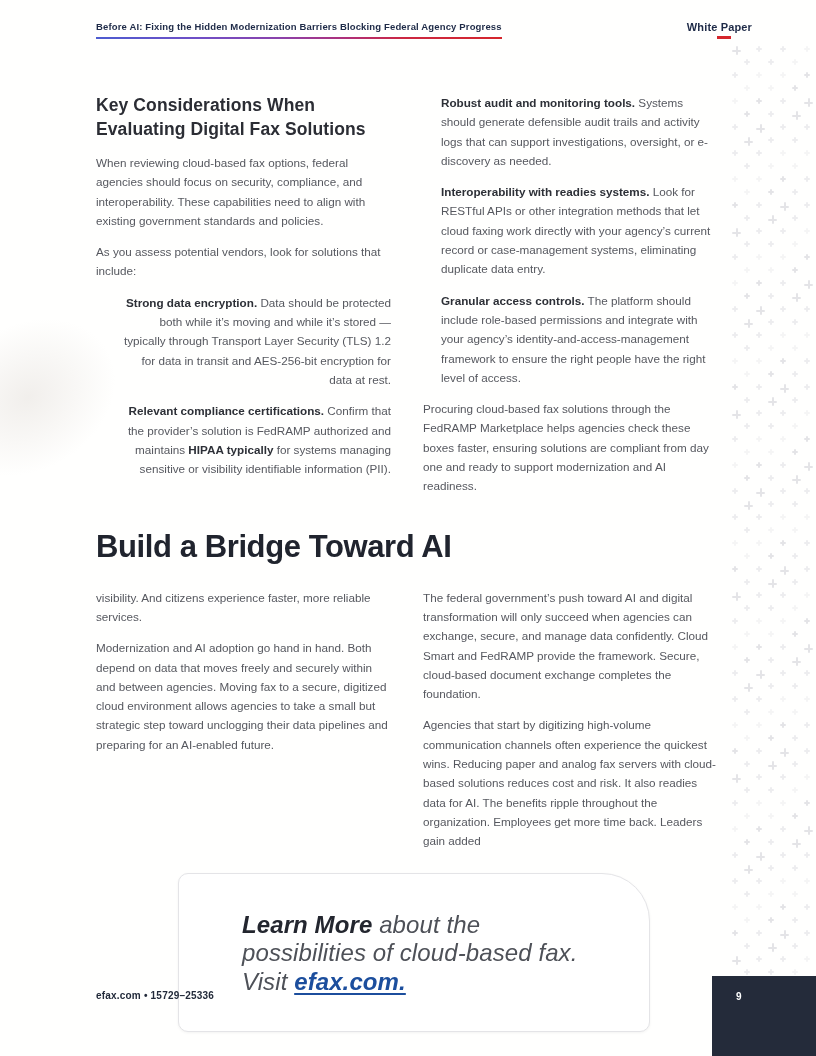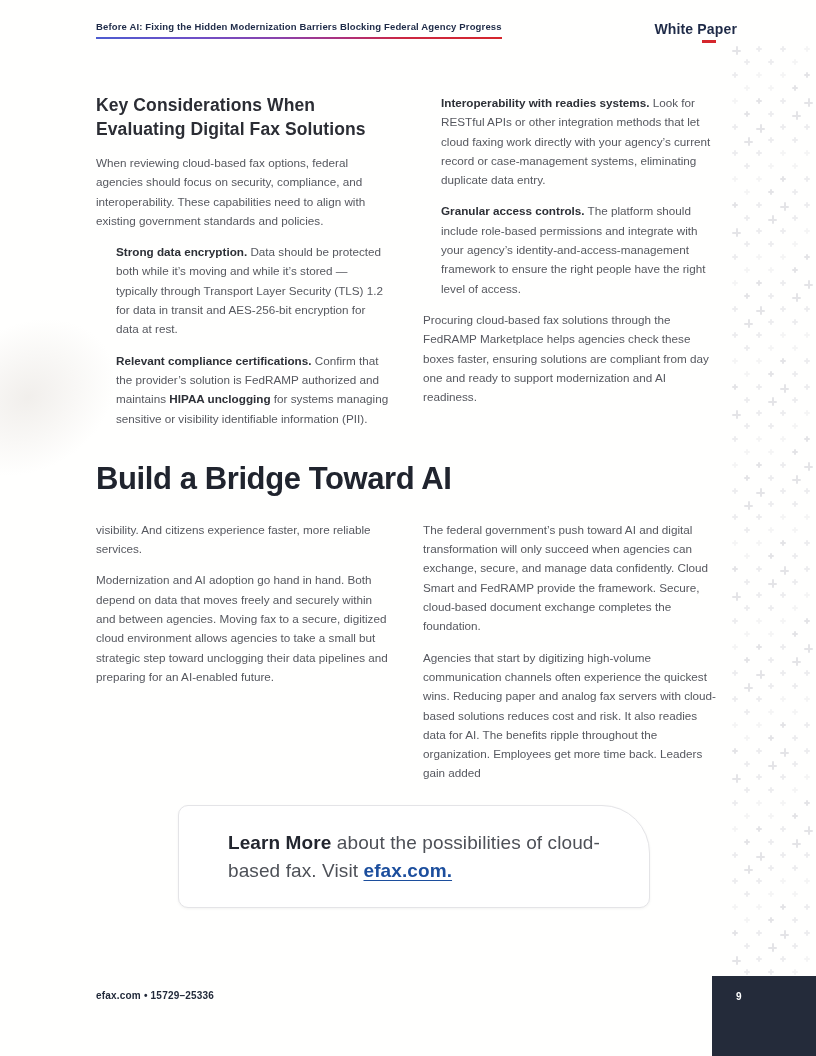--- a/index.html
+++ b/index.html
@@ -11,44 +11,44 @@
   .plus{position:absolute;}
   .plus::before,.plus::after{content:"";position:absolute;background:currentColor;border-radius:2px;}
   .plus::before{left:50%;top:0;width:2px;height:100%;margin-left:-1px;}
   .plus::after{top:50%;left:0;width:100%;height:2px;margin-top:-1px;}
 
   
   .swirl{position:absolute;left:-60px;top:255px;width:220px;height:230px;
          background:radial-gradient(ellipse 60% 45% at 35% 55%,rgba(205,196,188,.28),rgba(205,196,188,0) 70%);
          transform:rotate(-32deg);}
 
-  .header{position:absolute;left:96px;right:79px;top:21px;display:flex;
+  .header{position:absolute;left:96px;right:64px;top:21px;display:flex;
           justify-content:space-between;align-items:flex-start;}
   .header-title{font-size:9.5px;font-weight:700;color:#1e2a47;letter-spacing:.15px;}
   .header-title::after{content:"";display:block;height:2px;margin-top:5px;
      background:linear-gradient(90deg,#4d5cd0 0%,#6f4fc6 25%,#8a42ab 45%,#b02f77 62%,#cc2741 76%,#d5262c 100%);}
-  .doc-type{font-size:14px;font-weight:700;color:#1e2a47;letter-spacing:.15px;margin-left:33px;}
+  .doc-type{font-size:11px;font-weight:700;color:#1e2a47;letter-spacing:.15px;margin-left:33px;}
   .doc-type::after{content:"";display:block;width:14px;height:3px;background:#d5262c;margin:3px 21px 0 auto;}
 
   .content{position:absolute;left:96px;top:93px;width:624px;}
   .cols{display:grid;grid-template-columns:295px 297px;column-gap:32px;}
 
   h2{margin:0 0 12px;font-size:17.5px;line-height:24px;font-weight:600;color:#2b2d34;letter-spacing:.1px;}
   p{margin:0 0 12px;font-size:11.7px;line-height:19.3px;color:#56585f;}
   p b{color:#2d3037;font-weight:700;}
-  .indent-l{padding-left:20px;}
+  .indent-l{padding-left:20px;text-align:right;}
   .indent-r{padding-left:18px;}
 
   h1{margin:20px 0 22px;font-size:31px;line-height:38px;font-weight:700;color:#20242e;letter-spacing:-.4px;}
 
   .callout{margin:10px 0 0 82px;width:472px;box-sizing:border-box;
            padding:21px 28px 19px 47px;background:#fff;
            border:1px solid #e4e4e7;border-radius:10px 48px 10px 10px;
            box-shadow:0 1px 3px rgba(0,0,0,.05);}
-  .callout p{margin:2px;font-size:19px;line-height:28.5px;color:#4e5158;letter-spacing:.1px;}
+  .callout p{margin:16px;font-size:24px;line-height:28.5px;color:#4e5158;letter-spacing:.1px;font-style:italic;}
   .callout p b{color:#23262f;}
   .callout .link{color:#1c4e9d;font-weight:700;text-decoration:underline;text-underline-offset:3px;}
 
   .footer-left{position:absolute;left:96px;top:990px;font-size:10px;font-weight:700;
                color:#222a3a;letter-spacing:.2px;}
   .page-num-block{position:absolute;right:0;bottom:0;width:104px;height:80px;background:#242b3a;}
   .page-num{position:absolute;left:24px;top:15px;color:#ffffff;font-size:10px;font-weight:700;}
 </style>
 </head>
 <body>
@@ -315,24 +315,26 @@
     <div class="header-title">Before AI: Fixing the Hidden Modernization Barriers Blocking Federal Agency Progress</div>
     <div class="doc-type">White Paper</div>
   </div>
 
   <div class="content">
 
     <div class="cols">
       <div>
         <h2>Key Considerations When Evaluating Digital Fax Solutions</h2>
         <p>When reviewing cloud-based fax options, federal agencies should focus on security, compliance, and interoperability. These capabilities need to align with existing government standards and policies.</p>
+        <p>As you assess potential vendors, look for solutions that include:</p>
         <p class="indent-l"><b>Strong data encryption.</b><span> Data should be protected both while it’s moving and while it’s stored — typically through Transport Layer Security (TLS) 1.2 for data in transit and AES-256-bit encryption for data at rest.</span></p>
-        <p class="indent-l"><b>Relevant compliance certifications.</b><span> Confirm that the provider’s solution is FedRAMP authorized and maintains </span><b>HIPAA unclogging</b><span> for systems managing sensitive or visibility identifiable information (PII).</span></p>
+        <p class="indent-l"><b>Relevant compliance certifications.</b><span> Confirm that the provider’s solution is FedRAMP authorized and maintains </span><b>HIPAA typically</b><span> for systems managing sensitive or visibility identifiable information (PII).</span></p>
       </div>
       <div>
+        <p class="indent-r"><b>Robust audit and monitoring tools.</b><span> Systems should generate defensible audit trails and activity logs that can support investigations, oversight, or e-discovery as needed.</span></p>
         <p class="indent-r"><b>Interoperability with readies systems.</b><span> Look for RESTful APIs or other integration methods that let cloud faxing work directly with your agency’s current record or case-management systems, eliminating duplicate data entry.</span></p>
         <p class="indent-r"><b>Granular access controls.</b><span> The platform should include role-based permissions and integrate with your agency’s identity-and-access-management framework to ensure the right people have the right level of access.</span></p>
         <p>Procuring cloud-based fax solutions through the FedRAMP Marketplace helps agencies check these boxes faster, ensuring solutions are compliant from day one and ready to support modernization and AI readiness.</p>
       </div>
     </div>
 
     <h1>Build a Bridge Toward AI</h1>
 
     <div class="cols">
       <div>

